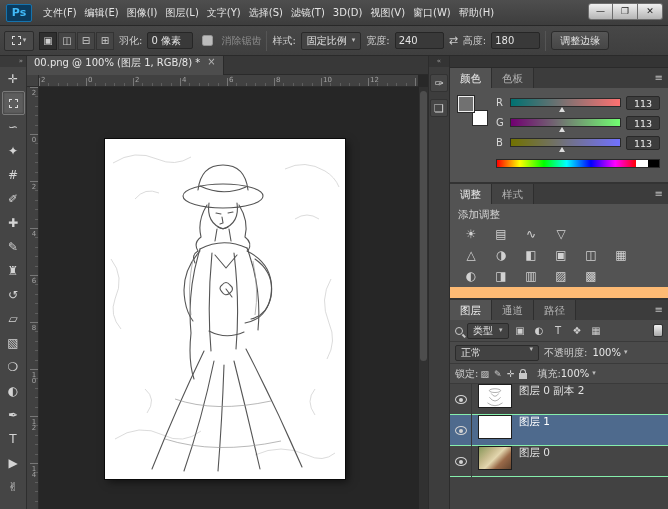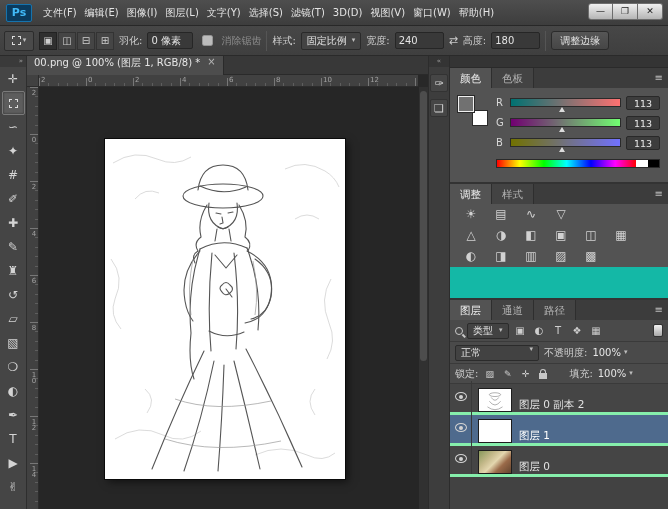--- a/index.html
+++ b/index.html
@@ -67,21 +67,21 @@
   .scroll-thumb{position:absolute;left:1px;right:1px;top:4px;height:270px;background:#4d4d4d;border-radius:4px}
 
   
   .dockstrip{position:absolute;left:428px;top:56px;width:22px;bottom:0;background:#3d3d3d;border-left:1px solid #2c2c2c;border-right:1px solid #2c2c2c;display:flex;flex-direction:column;align-items:center}
   .dock-header{width:100%;height:11px;background:#343434;color:#9f9f9f;font-size:7px;text-align:center;line-height:11px}
   .dock-btn{width:18px;height:18px;margin-top:7px;border-radius:2px;color:#cfcfcf;font-size:11px;display:flex;align-items:center;justify-content:center;background:#464646;border:1px solid #333}
 
   
   .rightcol{position:absolute;left:450px;top:56px;width:218px;bottom:0;background:#333}
   .rc-header{height:12px;background:#343434;border-bottom:1px solid #2a2a2a}
-  .panel{position:absolute;left:0;width:218px;background:#14b8a6}
+  .panel{position:absolute;left:0;width:218px;background:#fdba74}
   .panel-tabs{height:20px;background:#3c3c3c;display:flex;align-items:flex-end;position:relative}
   .ptab{height:20px;line-height:20px;padding:0 10px;font-size:10.5px;color:#b3b3b3;background:#434343;border-right:1px solid #2e2e2e}
   .ptab.active{background:#535353;color:#ececec}
   .panel-menu{position:absolute;right:5px;top:4px;color:#bdbdbd;font-size:10px}
   .panel-body{background:#535353}
 
   
   #colorPanel{top:12px;height:114px}
   .color-body{position:relative;height:94px;padding:7px 8px 0 8px}
   .fgbg{position:absolute;left:8px;top:8px;width:30px;height:30px}
@@ -109,26 +109,26 @@
   #layersPanel{top:244px;bottom:0;height:auto}
   .filter-row{height:22px;display:flex;align-items:center;gap:4px;padding:0 5px;background:#4a4a4a;border-bottom:1px solid #3a3a3a}
   .mag{position:relative;width:8px;height:8px;border:1.5px solid #c9c9c9;border-radius:50%;flex:none}
   .mag:after{content:"";position:absolute;width:4px;height:1.5px;background:#c9c9c9;transform:rotate(45deg);left:6px;top:7px}
   .kind-select{height:16px;background:#424242;border:1px solid #2b2b2b;border-radius:2px;font-size:10px;color:#e0e0e0;display:inline-flex;align-items:center;gap:6px;padding:0 5px}
   .f-icon{width:15px;text-align:center;color:#cfcfcf;font-size:10px}
   .f-toggle{margin-left:auto;width:10px;height:13px;border-radius:2px;background:linear-gradient(#f2f2f2,#a8a8a8);border:1px solid #333}
   .blend-row{height:22px;display:flex;align-items:center;gap:5px;padding:0 5px;background:#4a4a4a;border-bottom:1px solid #3a3a3a;font-size:10px;color:#cfcfcf}
   .blend-select{width:84px;height:16px;background:#424242;border:1px solid #2b2b2b;border-radius:2px;display:inline-flex;justify-content:space-between;padding:0 5px;color:#e6e6e6}
   .val-drop{display:inline-flex;align-items:center;gap:3px;color:#e6e6e6}
-  .lock-row{height:20px;display:flex;align-items:center;gap:5px;padding:0 5px;background:#4a4a4a;border-bottom:1px solid #3a3a3a;font-size:10px;color:#cfcfcf}
+  .lock-row{height:20px;display:flex;align-items:center;padding:0 5px;background:#4a4a4a;border-bottom:1px solid #3a3a3a;font-size:10px;color:#cfcfcf}
   .lock-ic{width:13px;text-align:center;color:#cfcfcf;font-size:9px}
   .lockic{position:relative;width:8px;height:6px;background:#c8c8c8;margin:5px 2px 0}
   .lockic:before{content:"";position:absolute;top:-4px;left:1px;width:4px;height:4px;border:1.5px solid #c8c8c8;border-bottom:none;border-radius:3px 3px 0 0}
   .layer-list{background:#454545}
-  .layer-row{height:31px;display:flex;align-items:flex-end;border-bottom:3px solid #86efac;background:#454545}
+  .layer-row{height:31px;display:flex;align-items:flex-start;border-bottom:1px solid #86efac;background:#454545}
   .layer-row.selected{background:#4e6a8d}
   .eye-cell{width:22px;height:31px;border-right:1px solid #393939;display:flex;align-items:center;justify-content:center;flex:none}
   .eye{width:12px;height:9px;border:1px solid #d2d2d2;border-radius:50%;position:relative;display:inline-block}
   .eye:after{content:"";position:absolute;left:3px;top:2px;width:4px;height:4px;border-radius:50%;background:#d2d2d2}
   .thumb{width:34px;height:24px;margin:0 7px 0 6px;border:1px solid #1d1d1d;background:#fff;flex:none;overflow:hidden}
   .thumb.photo{background:linear-gradient(135deg,#87985a 0%,#c6ba8c 32%,#e3d6ae 50%,#9a6a49 70%,#64452f 100%)}
   .layer-name{font-size:10.5px;color:#e2e2e2;white-space:nowrap}
   .layer-row.selected .layer-name{color:#fff}
   .layers-rest{height:34px;background:#424242}
 </style>
@@ -332,20 +332,21 @@
       </div>
     </div>
 
     <div class="panel" id="adjPanel">
       <div class="panel-tabs">
         <div class="ptab active">调整</div>
         <div class="ptab">样式</div>
         <div class="panel-menu">≡</div>
       </div>
       <div class="panel-body">
+        <div class="adj-title">添加调整</div>
         <div class="adj-row">
           <span class="adj-icon">☀</span>
           <span class="adj-icon">▤</span>
           <span class="adj-icon">∿</span>
           <span class="adj-icon">▽</span>
         </div>
         <div class="adj-row">
           <span class="adj-icon">△</span>
           <span class="adj-icon">◑</span>
           <span class="adj-icon">◧</span>
@@ -393,21 +394,21 @@
           <span>100%</span>
           <span class="caret">▾</span>
         </span>
       </div>
       <div class="lock-row">
         <span>锁定:</span>
         <span class="lock-ic">▨</span>
         <span class="lock-ic">✎</span>
         <span class="lock-ic">✛</span>
         <span class="lockic"></span>
-        <span style="margin-left:15px">填充:</span>
+        <span style="margin-left:8px">填充:</span>
         <span class="val-drop">
           <span>100%</span>
           <span class="caret">▾</span>
         </span>
       </div>
       <div class="layer-list">
         <div class="layer-row">
           <div class="eye-cell">
               <span class="eye"></span>
             </div>

